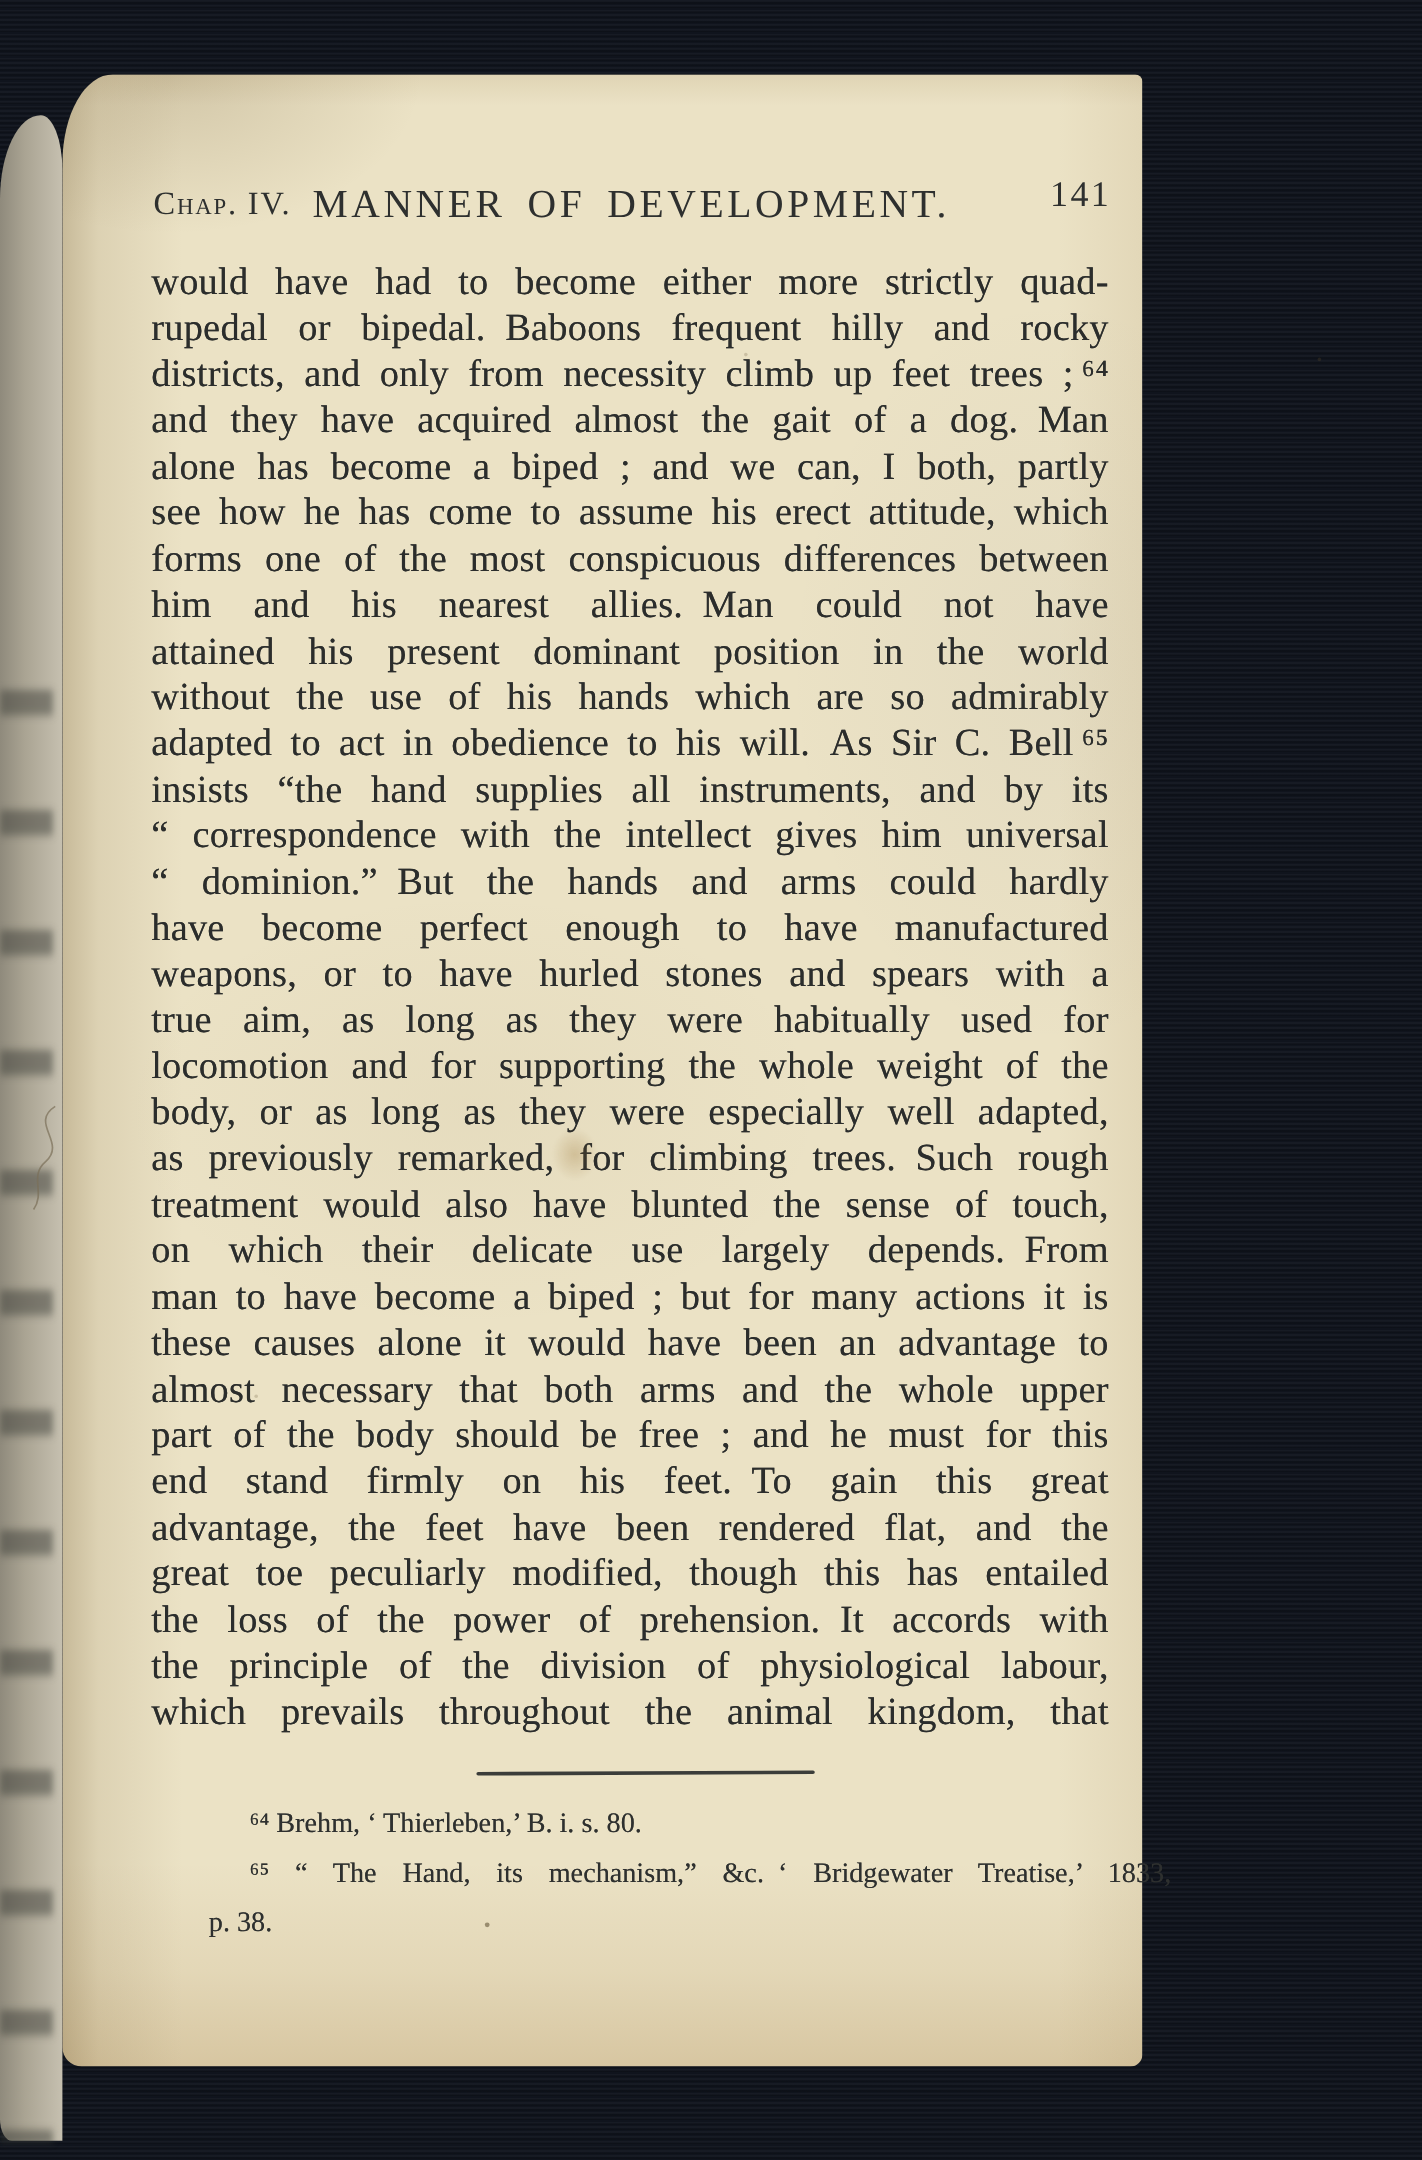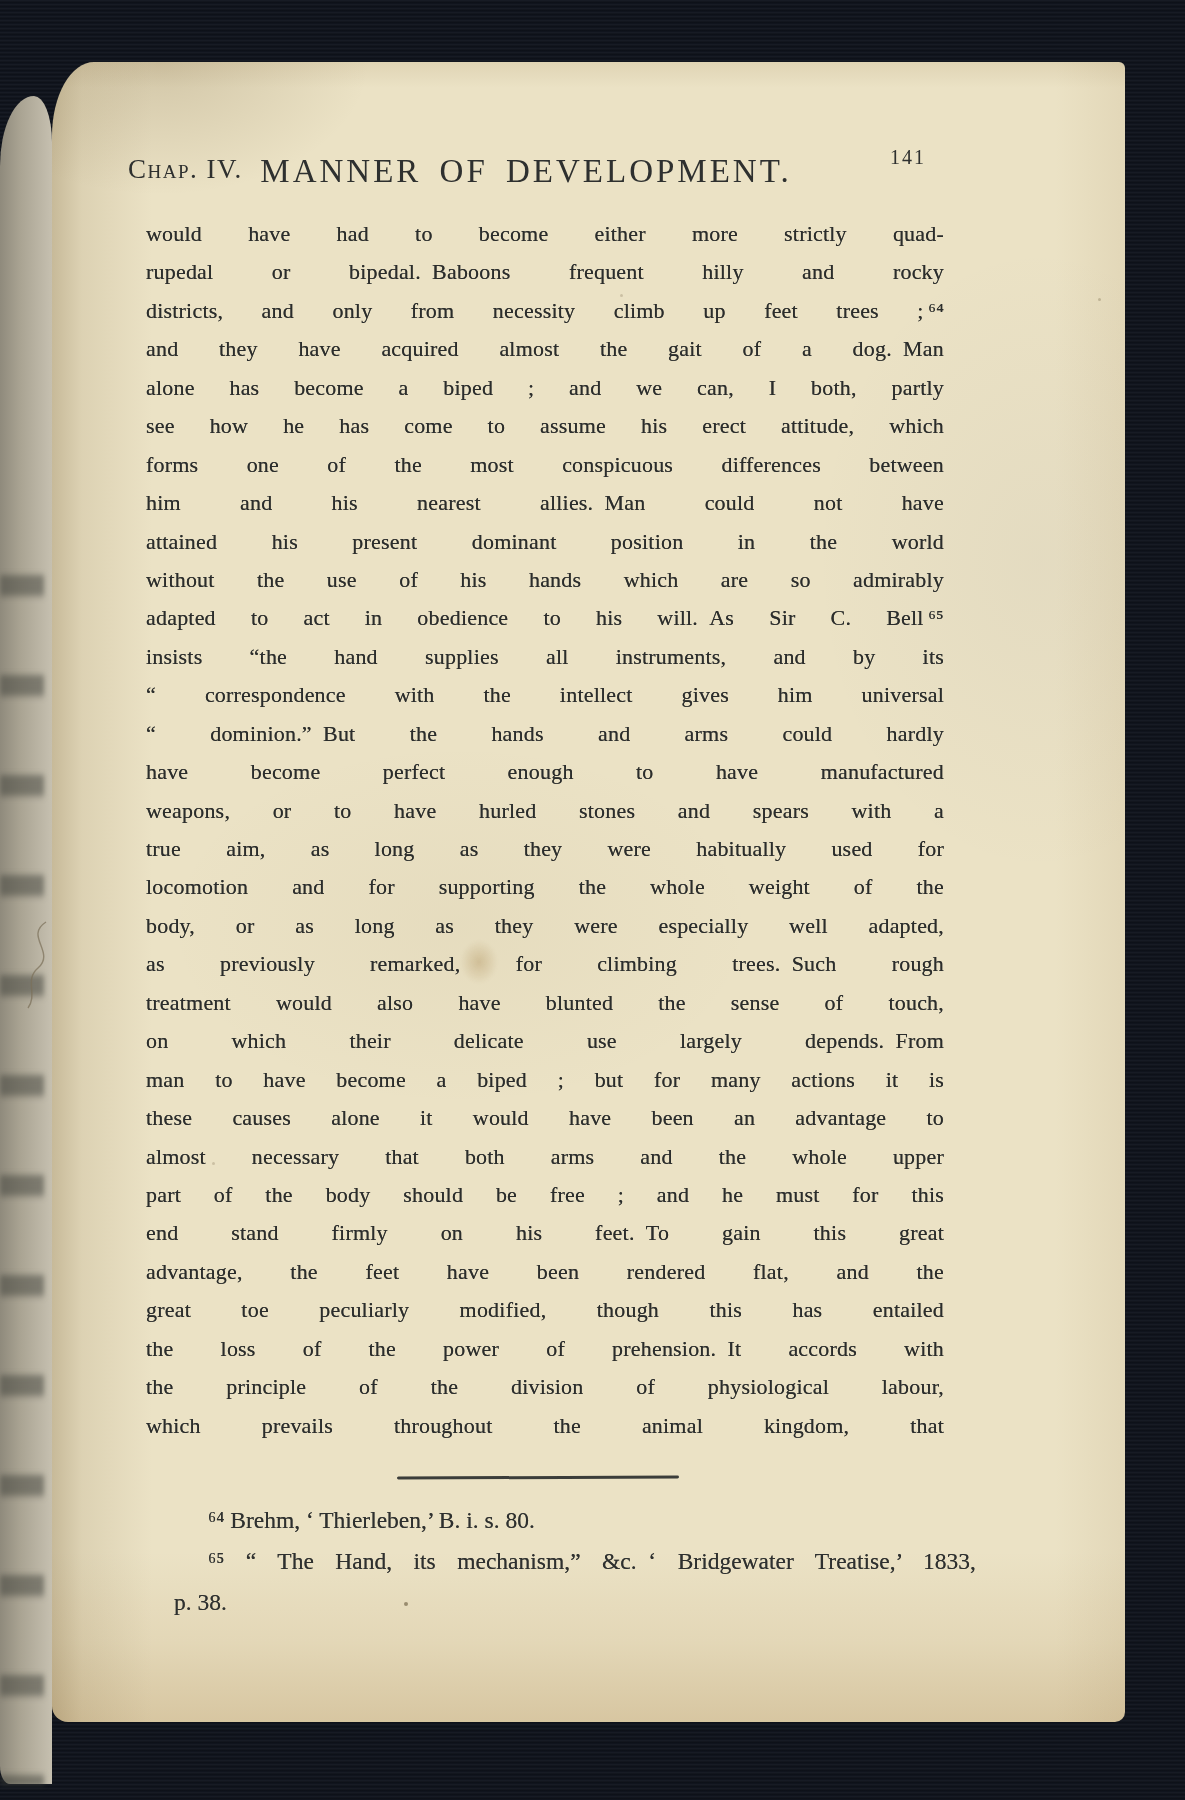--- a/index.html
+++ b/index.html
@@ -38,21 +38,21 @@
       rgba(56,58,52,0.0) 0px, rgba(56,58,52,0.0) 56px,
       rgba(56,58,52,0.48) 62px, rgba(56,58,52,0.48) 76px,
       rgba(56,58,52,0.0) 84px, rgba(56,58,52,0.0) 100px);
     filter: blur(2.6px);
   }
 
   
   .page {
     position: absolute;
     left: 52px; top: 62px;
-    width: 1073px; height: 1660px;
+    width: 900px; height: 1660px;
     background-color: #ebe2c5;
     background-image:
       radial-gradient(ellipse 300px 190px at 10% 0%, rgba(110,88,50,0.20), rgba(110,88,50,0) 70%),
       linear-gradient(to right, rgba(116,92,50,0.30) 0px, rgba(116,92,50,0.12) 30px, rgba(116,92,50,0.0) 100px),
       linear-gradient(to left, rgba(150,120,70,0.10) 0px, rgba(150,120,70,0.0) 70px),
       linear-gradient(to top, rgba(158,118,58,0.26) 0px, rgba(158,118,58,0.10) 80px, rgba(158,118,58,0.0) 170px),
       linear-gradient(to bottom, rgba(140,110,60,0.12) 0px, rgba(140,110,60,0.0) 26px),
       radial-gradient(ellipse 420px 260px at 38% 52%, rgba(128,108,66,0.05), rgba(128,108,66,0) 70%),
       radial-gradient(ellipse 300px 420px at 92% 30%, rgba(90,90,110,0.05), rgba(90,90,110,0) 75%);
     border-radius: 42px 6px 10px 16px / 74px 6px 10px 16px;
@@ -69,32 +69,31 @@
     font-variant: small-caps;
     font-size: 27px; letter-spacing: 1.5px;
   }
   .running-title {
     position: absolute; left: 0; right: 0; top: 7px;
     text-align: center;
     font-size: 33px; letter-spacing: 3px; word-spacing: 7px;
   }
   .page-number {
     position: absolute; right: 0; top: 0;
-    font-size: 20px; letter-spacing: 2px;
+    font-size: 30px; letter-spacing: 2px;
   }
 
   .body-text {
     position: absolute;
     left: 74px; top: 153px;
     width: 798px;
-    font-size: 22px;
+    font-size: 32px;
     color: #2b2d2c;
     text-shadow: 0 0 0.55px rgba(43,45,44,0.75);
     letter-spacing: 0.2px;
-    margin-left: 20px;
   }
   .body-line {
     height: 38.45px;
     line-height: 38.45px;
     text-align: justify;
     text-align-last: justify;
   }
 
   .fn-rule {
     position: absolute;

